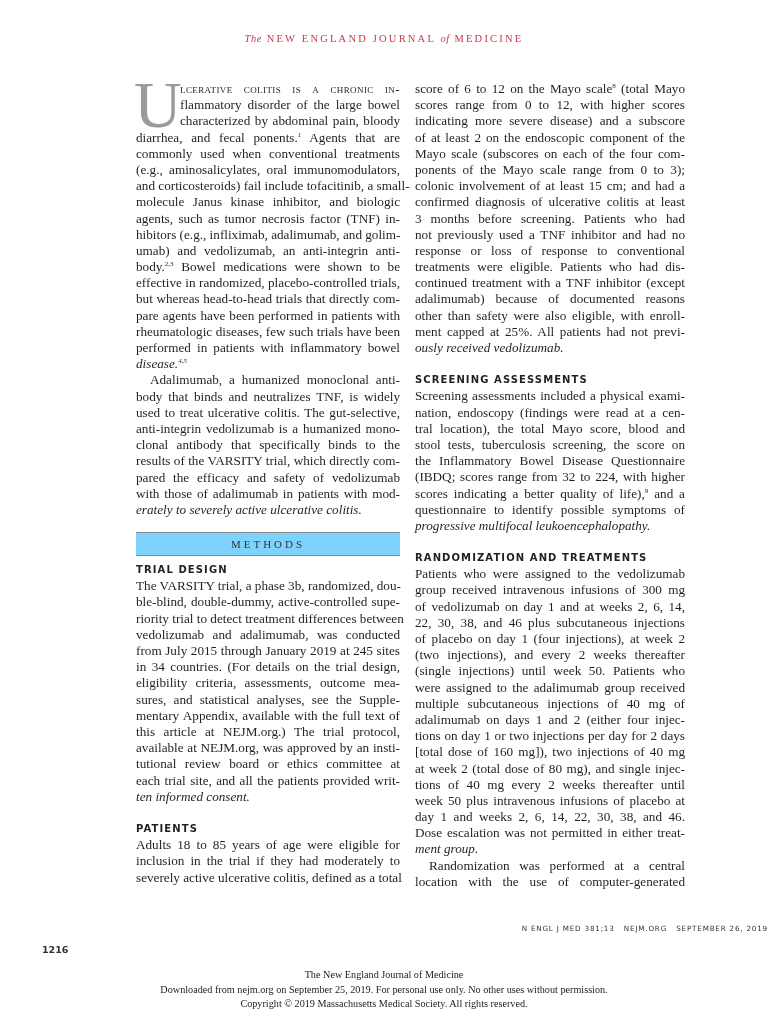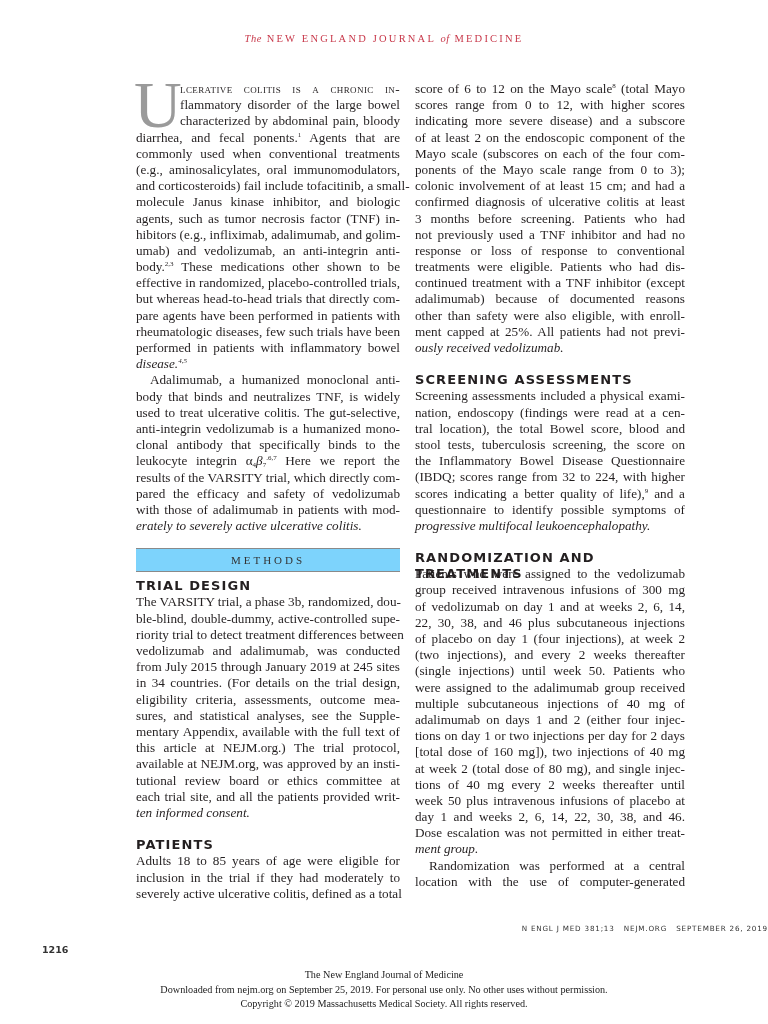--- a/index.html
+++ b/index.html
@@ -17,21 +17,21 @@
   .ln.indent { text-indent:14px; }
   .ln.dc { padding-left:44px; }
   .dropcap { position:absolute; left:-2px; top:-4px; font-size:66px; line-height:56px; color:#9a9a9a;
              font-family:"Liberation Serif", serif; }
   .sc { font-variant:small-caps; letter-spacing:0.4px; }
   sup { font-size:7px; line-height:0; vertical-align:5px; }
   sub { font-size:7px; line-height:0; vertical-align:-2px; }
   .gap { display:block; height:16.2px; }
   .gap-half { display:block; height:8px; }
   .subhead { display:block; height:16.2px; line-height:16.2px; font-family:"DejaVu Sans", sans-serif;
-             font-weight:bold; font-size:13px; letter-spacing:1.1px; color:#231f20; }
+             font-weight:bold; font-size:10px; letter-spacing:1.1px; color:#231f20; }
   .section-banner { display:block; margin:14px 0 6px 0; height:22px; line-height:22px; background:#7dd3fc;
              border-top:1px solid #8a8a8a; border-bottom:1px solid #8a8a8a; text-align:center;
              font-size:11px; letter-spacing:3px; color:#333; }
   .footer-line { position:absolute; top:924px; left:0; width:768px; text-align:right;
              font-family:"DejaVu Sans", sans-serif; font-size:7.2px; letter-spacing:0.8px; color:#333; }
   .page-number { position:absolute; top:944px; left:42px; font-family:"DejaVu Sans", sans-serif;
              font-size:9.5px; color:#333; font-weight:bold; }
   .download-notice { position:absolute; top:968px; left:0; width:768px; text-align:center;
              font-family:"Liberation Serif", serif; font-size:10.2px; line-height:14.5px; color:#222; }
 </style>
@@ -53,36 +53,35 @@
         <span class="ln dc"><span>flammatory disorder of the large bowel</span></span>
         <span class="ln dc"><span>characterized by abdominal pain, bloody</span></span>
         <span class="ln"><span>diarrhea, and fecal ponents.</span><sup>1</sup><span> Agents that are</span></span>
         <span class="ln"><span>commonly used when conventional treatments</span></span>
         <span class="ln"><span>(e.g., aminosalicylates, oral immunomodulators,</span></span>
         <span class="ln"><span>and corticosteroids) fail include tofacitinib, a small-</span></span>
         <span class="ln"><span>molecule Janus kinase inhibitor, and biologic</span></span>
         <span class="ln"><span>agents, such as tumor necrosis factor (TNF) in-</span></span>
         <span class="ln"><span>hibitors (e.g., infliximab, adalimumab, and golim-</span></span>
         <span class="ln"><span>umab) and vedolizumab, an anti-integrin anti-</span></span>
-        <span class="ln"><span>body.</span><sup>2,3</sup><span> These medications other shown to be</span></span>
+        <span class="ln"><span>body.</span><sup>2,3</sup><span> Bowel medications were shown to be</span></span>
         <span class="ln"><span>effective in randomized, placebo-controlled trials,</span></span>
         <span class="ln"><span>but whereas head-to-head trials that directly com-</span></span>
         <span class="ln"><span>pare agents have been performed in patients with</span></span>
         <span class="ln"><span>rheumatologic diseases, few such trials have been</span></span>
         <span class="ln"><span>performed in patients with inflammatory bowel</span></span>
         <span class="ln last"><span>disease.</span><sup>4,5</sup></span>
       </div>
   </div>
   <div>
       <span class="ln indent"><span>Adalimumab, a humanized monoclonal anti-</span></span>
       <span class="ln"><span>body that binds and neutralizes TNF, is widely</span></span>
       <span class="ln"><span>used to treat ulcerative colitis. The gut-selective,</span></span>
       <span class="ln"><span>anti-integrin vedolizumab is a humanized mono-</span></span>
       <span class="ln"><span>clonal antibody that specifically binds to the</span></span>
-      <span class="ln"><span>leukocyte integrin α</span><sub>4</sub><i>β</i><sub>7</sub><sup>.6,7</sup><span> Here we report the</span></span>
       <span class="ln"><span>results of the VARSITY trial, which directly com-</span></span>
       <span class="ln"><span>pared the efficacy and safety of vedolizumab</span></span>
       <span class="ln"><span>with those of adalimumab in patients with mod-</span></span>
       <span class="ln last"><span>erately to severely active ulcerative colitis.</span></span>
     </div>
   <div class="section-banner">METHODS</div>
   <span class="subhead">TRIAL DESIGN</span>
   <div>
       <span class="ln"><span>The VARSITY trial, a phase 3b, randomized, dou-</span></span>
       <span class="ln"><span>ble-blind, double-dummy, active-controlled supe-</span></span>
@@ -127,21 +126,21 @@
       <span class="ln"><span>other than safety were also eligible, with enroll-</span></span>
       <span class="ln"><span>ment capped at 25%. All patients had not previ-</span></span>
       <span class="ln last"><span>ously received vedolizumab.</span></span>
     </div>
   <span class="gap-half"></span>
     <span class="gap-half"></span>
   <span class="subhead">SCREENING ASSESSMENTS</span>
   <div>
       <span class="ln"><span>Screening assessments included a physical exami-</span></span>
       <span class="ln"><span>nation, endoscopy (findings were read at a cen-</span></span>
-      <span class="ln"><span>tral location), the total Bowel score, blood and</span></span>
+      <span class="ln"><span>tral location), the total Mayo score, blood and</span></span>
       <span class="ln"><span>stool tests, tuberculosis screening, the score on</span></span>
       <span class="ln"><span>the Inflammatory Bowel Disease Questionnaire</span></span>
       <span class="ln"><span>(IBDQ; scores range from 32 to 224, with higher</span></span>
       <span class="ln"><span>scores indicating a better quality of life),</span><sup>9</sup><span> and a</span></span>
       <span class="ln"><span>questionnaire to identify possible symptoms of</span></span>
       <span class="ln last"><span>progressive multifocal leukoencephalopathy.</span></span>
     </div>
   <span class="gap-half"></span>
     <span class="gap-half"></span>
   <span class="subhead">RANDOMIZATION AND TREATMENTS</span>

